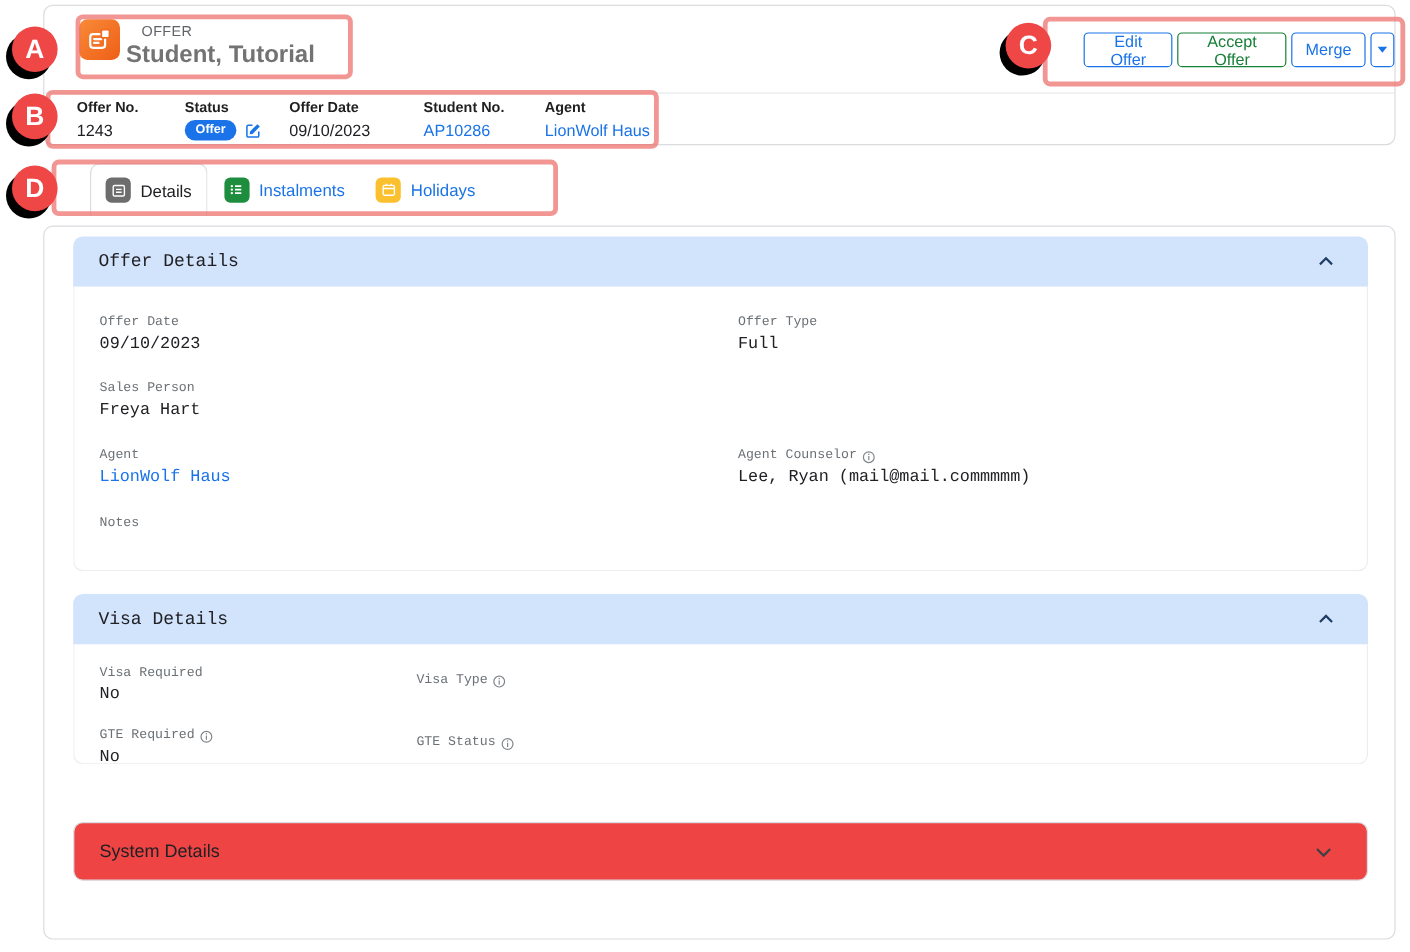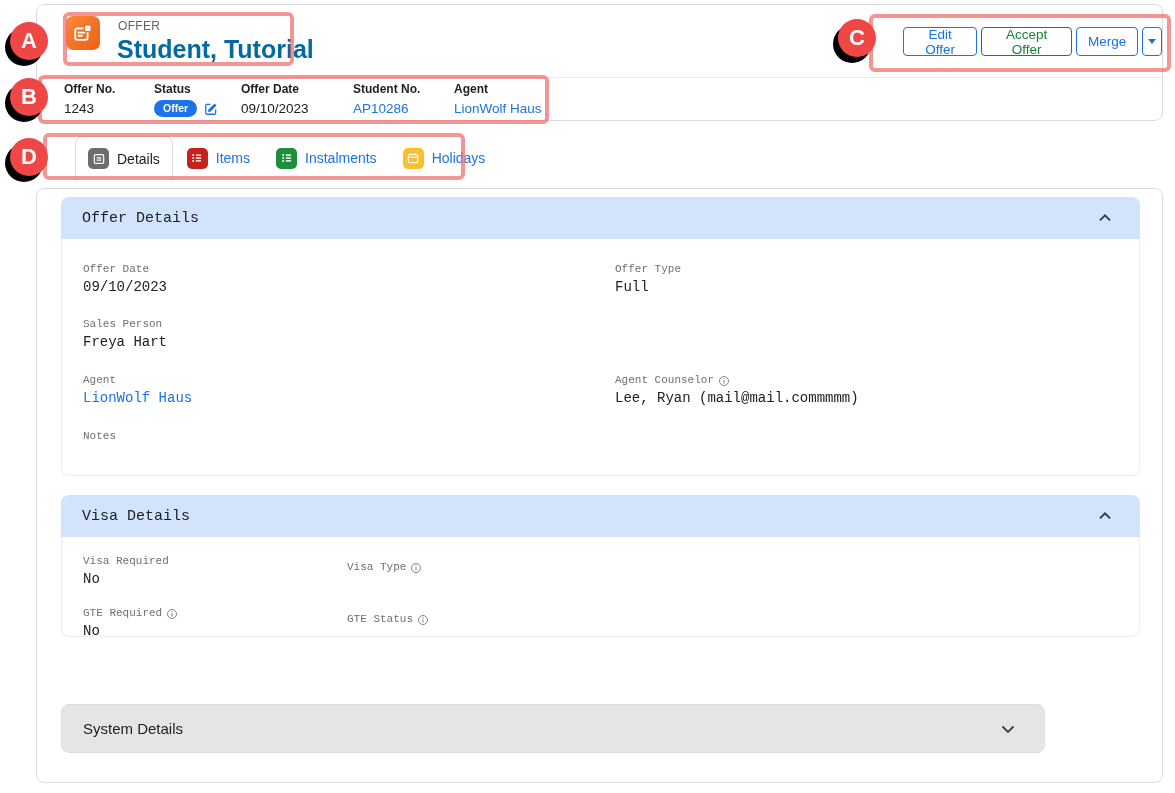--- a/index.html
+++ b/index.html
@@ -7,21 +7,21 @@
   body { font-family:"Liberation Sans", sans-serif; color:#202124; }
   .page { position:relative; width:1175px; height:793px; background:#fff; overflow:hidden;border-radius:31px; }
 
   
   .top-card { position:absolute; left:36px; top:4px; width:1127px; height:117px;
     background:#fff; border:1px solid #dadce0; border-radius:8px; }
   .top-divider { position:absolute; left:0; right:0; top:72px; border-top:1px solid #e8eaed; }
   .entity-icon { position:absolute; left:29px; top:11px; width:34px; height:34px; border-radius:7px;
     background:linear-gradient(135deg,#f98a38,#ee5f17); display:flex; align-items:center; justify-content:center; }
   .entity-label { position:absolute; left:81px; top:14px; font-size:12px; color:#5f6368; letter-spacing:.3px; }
-  .record-title { position:absolute; left:80px; top:30px; font-size:25px; font-weight:700; color:#0369a1; }
+  .record-title { position:absolute; left:68px; top:30px; font-size:20px; font-weight:700; color:#737373; }
   .actions { position:absolute; top:22px; left:866px; display:flex; gap:4px; }
   .btn { height:29px; padding:0 11px; background:#fff; border-radius:4px; font-size:13.5px;
     display:flex; align-items:center; cursor:pointer; font-family:"Liberation Sans",sans-serif; }
   .btn.blue { color:#1a73e8; border:1px solid #1a73e8; }
   .btn.green { color:#188038; border:1px solid #188038; }
   .btn.caret { width:22px; padding:0; justify-content:center; }
   .caret-tri { width:0; height:0; border-left:4px solid transparent; border-right:4px solid transparent; border-top:5px solid #1a73e8; }
 
   
   .sumfield { position:absolute; top:78px; }
@@ -45,21 +45,21 @@
   .section { position:absolute; left:24px; width:1079px;font-family:Liberation Mono, monospace; }
   .sec-head { height:42px; background:#d2e3fc; border-radius:8px 8px 0 0;
     display:flex; align-items:center; padding:0 24px 0 21px; }
   .sec-title { font-size:15px; color:#202124; }
   .sec-chev { margin-left:auto; color:#1f3c64; display:flex; }
   .sec-body { position:relative; background:#fff; border:1px solid #ebedf0; border-top:none; border-radius:0 0 8px 8px; }
   .fld { position:absolute; }
   .f-label { font-size:11px; color:#6b7075; line-height:13px; display:flex; align-items:center; gap:4px; }
   .f-value { font-size:14px; color:#202124; margin-top:3px; line-height:17px; }
   .f-value.link { color:#1a73e8; cursor:pointer; }
-  .sys-card { position:absolute; left:24px; top:515px; width:984px; height:49px; background:#e5e5e5;
+  .sys-card { position:absolute; left:24px; top:496px; width:1079px; height:49px; background:#ef4444;
     border:1px solid #dadce0; border-radius:8px; display:flex; align-items:center; padding:0 24px 0 21px; }
   .sys-title { font-size:15px; color:#202124; }
   .sys-chev { margin-left:auto; color:#3c4043; display:flex; cursor:pointer; }
 
   
   .hl-box { position:absolute; border:4px solid rgba(236,110,105,0.72); border-radius:6px; pointer-events:none; z-index:40; }
   .hl-a { left:63px; top:12px; width:231px; height:54px; }
   .hl-b { left:38px; top:75px; width:511px; height:49px; }
   .hl-c { left:869px; top:14px; width:302px; height:58px; }
   .hl-d { left:43px; top:133px; width:422px; height:47px; }
@@ -134,33 +134,20 @@
       <span class="tab-ico" style="background:#6d6d6d">
         <svg width="14" height="14" viewBox="0 0 24 24">
           <rect x="4" y="4.5" width="16" height="15" rx="2" fill="none" stroke="#fff" stroke-width="2"></rect>
           <line x1="8" y1="10" x2="16" y2="10" stroke="#fff" stroke-width="2"></line>
           <line x1="8" y1="14" x2="16" y2="14" stroke="#fff" stroke-width="2"></line>
         </svg>
       </span>
       <span>Details</span>
     </div>
     <div class="tab inactive">
-      <span class="tab-ico" style="background:#c5221f">
-        <svg width="14" height="14" viewBox="0 0 24 24">
-          <circle cx="5.5" cy="7" r="1.7" fill="#fff"></circle>
-            <line x1="10" y1="7" x2="19" y2="7" stroke="#fff" stroke-width="2.4"></line>
-          <circle cx="5.5" cy="12" r="1.7" fill="#fff"></circle>
-            <line x1="10" y1="12" x2="19" y2="12" stroke="#fff" stroke-width="2.4"></line>
-          <circle cx="5.5" cy="17" r="1.7" fill="#fff"></circle>
-            <line x1="10" y1="17" x2="19" y2="17" stroke="#fff" stroke-width="2.4"></line>
-        </svg>
-      </span>
-      <span>Items</span>
-    </div>
-    <div class="tab inactive">
       <span class="tab-ico" style="background:#1e8e3e">
         <svg width="14" height="14" viewBox="0 0 24 24">
           <circle cx="5.5" cy="7" r="1.7" fill="#fff"></circle>
             <line x1="10" y1="7" x2="19" y2="7" stroke="#fff" stroke-width="2.4"></line>
           <circle cx="5.5" cy="12" r="1.7" fill="#fff"></circle>
             <line x1="10" y1="12" x2="19" y2="12" stroke="#fff" stroke-width="2.4"></line>
           <circle cx="5.5" cy="17" r="1.7" fill="#fff"></circle>
             <line x1="10" y1="17" x2="19" y2="17" stroke="#fff" stroke-width="2.4"></line>
         </svg>
       </span>

